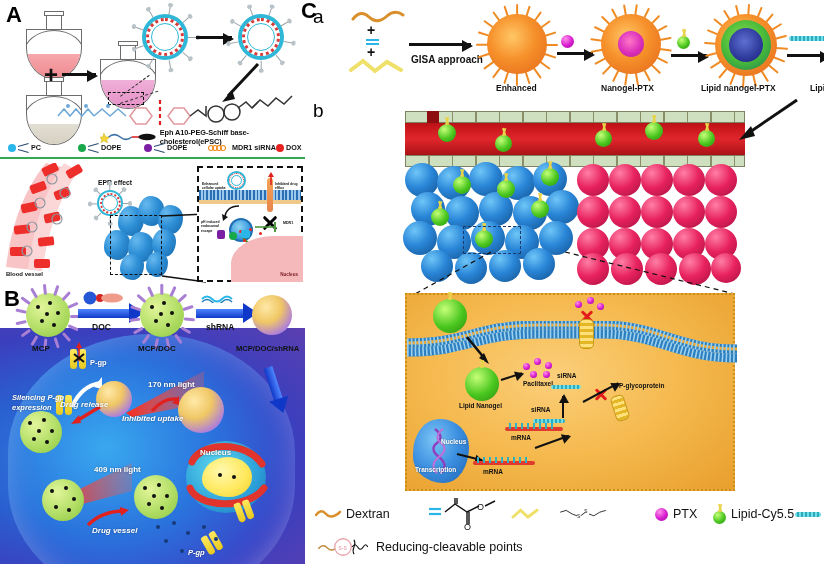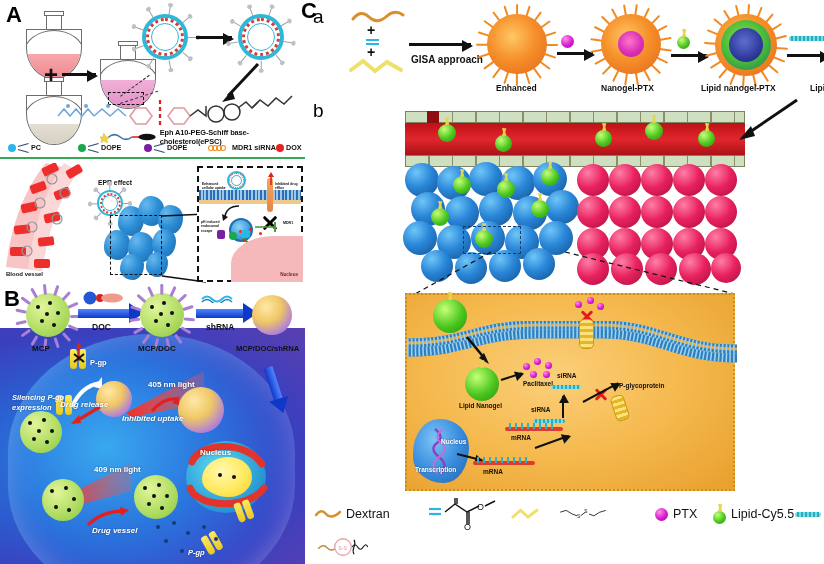--- a/index.html
+++ b/index.html
@@ -522,21 +522,21 @@
 
     <svg class="abs" style="left:124px; top:86px;" width="82" height="58" viewBox="0 0 82 58">
       <polygon points="80,2 80,34 8,48 2,44" fill="url(#g405)"></polygon>
       <defs>
           <linearGradient id="g405" x1="1" y1="0" x2="0" y2="0">
         <stop offset="0" stop-color="#ff5a4a" stop-opacity=".25"></stop>
         <stop offset="1" stop-color="#ff2a1a" stop-opacity="1"></stop>
       </linearGradient>
         </defs>
     </svg>
-    <span class="lbl lbl-white" style="left:148px; top:98px; font-size:8px;">405 nm light</span>
+    <span class="lbl lbl-white" style="left:148px; top:98px; font-size:8px;">170 nm light</span>
 
     <div class="mix" style="left:96px; top:98px; width:36px; height:36px;"></div>
 
     <svg class="abs" style="left:70px; top:122px;" width="32" height="22" viewBox="0 0 32 22">
       <path d="M30,2 C22,6 14,12 6,16" fill="none" stroke="#e0211e" stroke-width="3.4"></path>
       <polygon points="1,19 9,10 11,18" fill="#e0211e"></polygon>
     </svg>
     <span class="lbl lbl-white lbl-i" style="left:60px; top:118px; font-size:8px;">Drug release</span>
 
     <div class="mix" style="left:178px; top:104px; width:46px; height:46px;"></div>
@@ -950,20 +950,21 @@
 
       <div class="row" style="top:34px; height:26px;">
         <span class="it" style="position:absolute; left:0px;">
           <svg class="cleav-glyph" width="56" height="24" viewBox="0 0 56 24">
             <path d="M1,14 q5,-6 10,-1 q4,4 8,1" fill="none" stroke="#c08a3a" stroke-width="1.6"></path>
             <circle cx="28" cy="12" r="9" fill="none" stroke="#e8a0a8" stroke-width="1.4"></circle>
             <text x="23" y="15" font-size="7" fill="#e8a0a8" font-family="Liberation Sans, sans-serif">s-s</text>
             <path d="M38,12 q3,-5 6,0 q3,5 6,0 q3,-5 5,0" fill="none" stroke="#111" stroke-width="1.2"></path>
             <path d="M40,4 q2,4 0,8 q-2,4 0,8" fill="none" stroke="#111" stroke-width="1.2"></path>
           </svg>
+          <span>Reducing-cleavable points</span>
         </span>
 
 
       </div>
     </div>
   </div>
 
 </div>
 
 </body></html>

